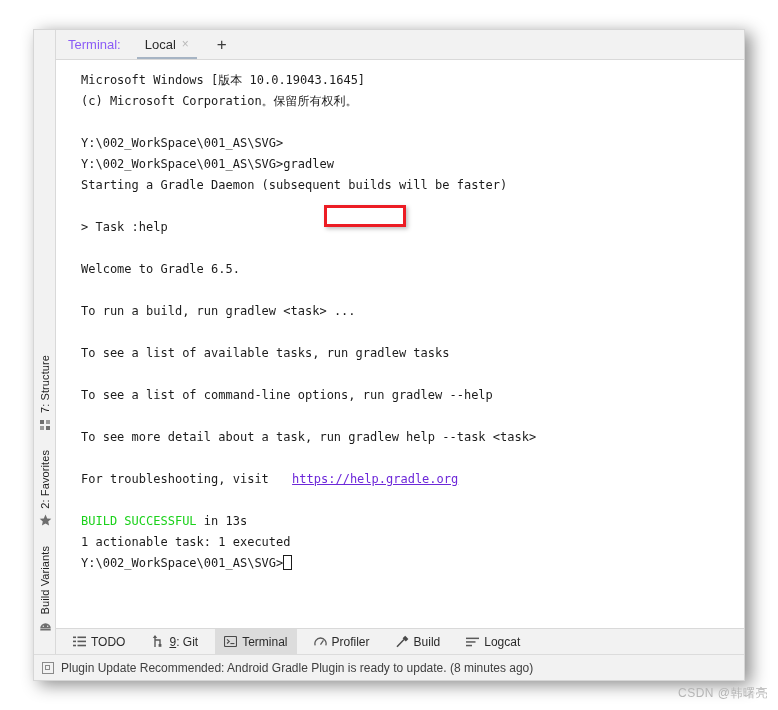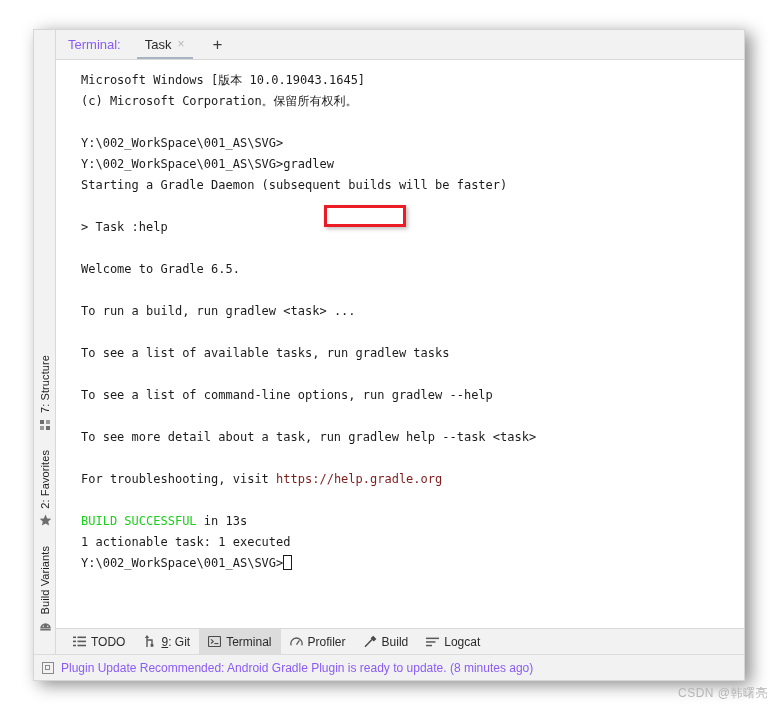--- a/index.html
+++ b/index.html
@@ -80,21 +80,21 @@
     position:absolute;left:25px;top:10px;right:0;
     font-family:"DejaVu Sans Mono","Liberation Mono",monospace;
     font-size:12px;
     line-height:21px;
     color:#1b1b1b;
     white-space:pre;
   }
   .tl{height:21px;white-space:pre;}
   .b{font-weight:normal;}
   .green{color:#1ad11a;}
-  .link{color:#7f1d1d;}
+  .link{color:#6d28d9;text-decoration:underline;margin-left:16px;}
   .cursor-box{
     display:inline-block;width:9px;height:15px;
     border:1px solid #1b1b1b;
     vertical-align:-3px;
     box-sizing:border-box;
   }
 
   
   #red-highlight{
     position:absolute;
@@ -105,42 +105,42 @@
   }
 
   
   #toolwindow-bar{
     position:absolute;left:22px;right:0;bottom:26px;height:26px;
     background:#f2f2f2;
     border-top:1px solid #d9d9d9;
     box-sizing:border-box;
     display:flex;align-items:center;
     padding-left:8px;
-    gap:0;
+    gap:8px;
   }
   .tw-item{
     display:flex;align-items:center;gap:5px;
     font-size:12px;color:#2b2b2b;
     padding:4px 9px;
     height:100%;
     box-sizing:border-box;
     white-space:nowrap;
   }
   .tw-item.selected{background:#dcdcdc;}
   .tw-item u{text-decoration:underline;}
   .tw-ico{display:inline-flex;align-items:center;justify-content:center;width:13px;height:13px;}
 
   
   #status-bar{
     position:absolute;left:0;right:0;bottom:0;height:26px;
     background:#f2f2f2;
     border-top:1px solid #dcdcdc;
     box-sizing:border-box;
     display:flex;align-items:center;padding-left:8px;gap:7px;
-    font-size:12px;color:#8b5cf6;
+    font-size:12px;color:#404040;
   }
   #status-icon{
     width:12px;height:12px;border:1.5px solid #8a8a8a;box-sizing:border-box;
     position:relative;
   }
   #status-icon:after{
     content:"";position:absolute;left:2px;top:2px;width:5px;height:5px;
     border:1px solid #8a8a8a;box-sizing:border-box;
   }
 
@@ -192,21 +192,21 @@
           <circle cx="8.7" cy="4.2" r="0.7" fill="#f2f2f2"></circle>
         </svg>
       </span>
     </div>
 
   </div>
 
   <div id="terminal-header">
     <span id="terminal-title">Terminal:</span>
     <span id="tab-local">
-      <span>Task</span>
+      <span>Local</span>
       <span class="tabclose">×</span>
     </span>
     <span id="tab-add">+</span>
   </div>
 
   <div id="terminal-body">
     <div id="terminal-lines"><div class="tl"><span>Microsoft Windows [版本 10.0.19043.1645]</span></div><div class="tl"><span>(c) Microsoft Corporation。保留所有权利。</span></div><div class="tl">&nbsp;</div><div class="tl"><span>Y:\002_WorkSpace\001_AS\SVG&gt;</span></div><div class="tl"><span>Y:\002_WorkSpace\001_AS\SVG&gt;gradlew</span></div><div class="tl"><span>Starting a Gradle Daemon (subsequent builds will be faster)</span></div><div class="tl">&nbsp;</div><div class="tl"><span class="b">&gt; Task :help</span></div><div class="tl">&nbsp;</div><div class="tl"><span>Welcome to Gradle 6.5.</span></div><div class="tl">&nbsp;</div><div class="tl"><span>To run a build, run </span><span class="b">gradlew &lt;task&gt;</span><span> ...</span></div><div class="tl">&nbsp;</div><div class="tl"><span>To see a list of available tasks, run </span><span class="b">gradlew tasks</span></div><div class="tl">&nbsp;</div><div class="tl"><span>To see a list of command-line options, run </span><span class="b">gradlew --help</span></div><div class="tl">&nbsp;</div><div class="tl"><span>To see more detail about a task, run </span><span class="b">gradlew help --task &lt;task&gt;</span></div><div class="tl">&nbsp;</div><div class="tl"><span>For troubleshooting, visit </span><span class="link">https://help.gradle.org</span></div><div class="tl">&nbsp;</div><div class="tl"><span class="green">BUILD SUCCESSFUL</span><span> in 13s</span></div><div class="tl"><span>1 actionable task: 1 executed</span></div><div class="tl"><span>Y:\002_WorkSpace\001_AS\SVG&gt;</span><span class="cursor-box"></span></div></div>
     <div id="red-highlight"></div>
   </div>
 

